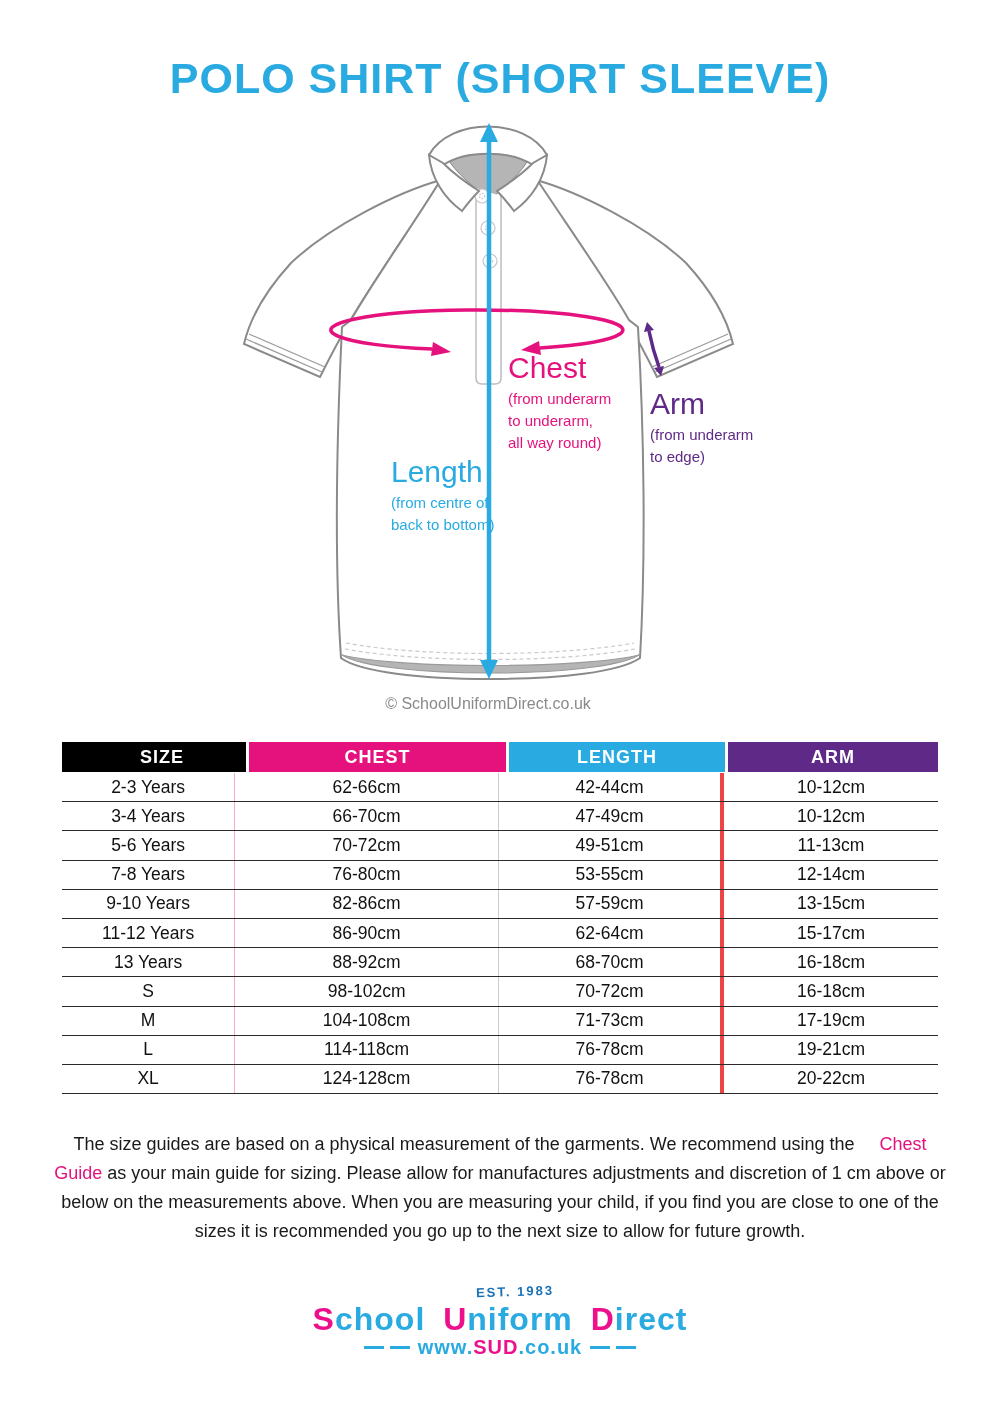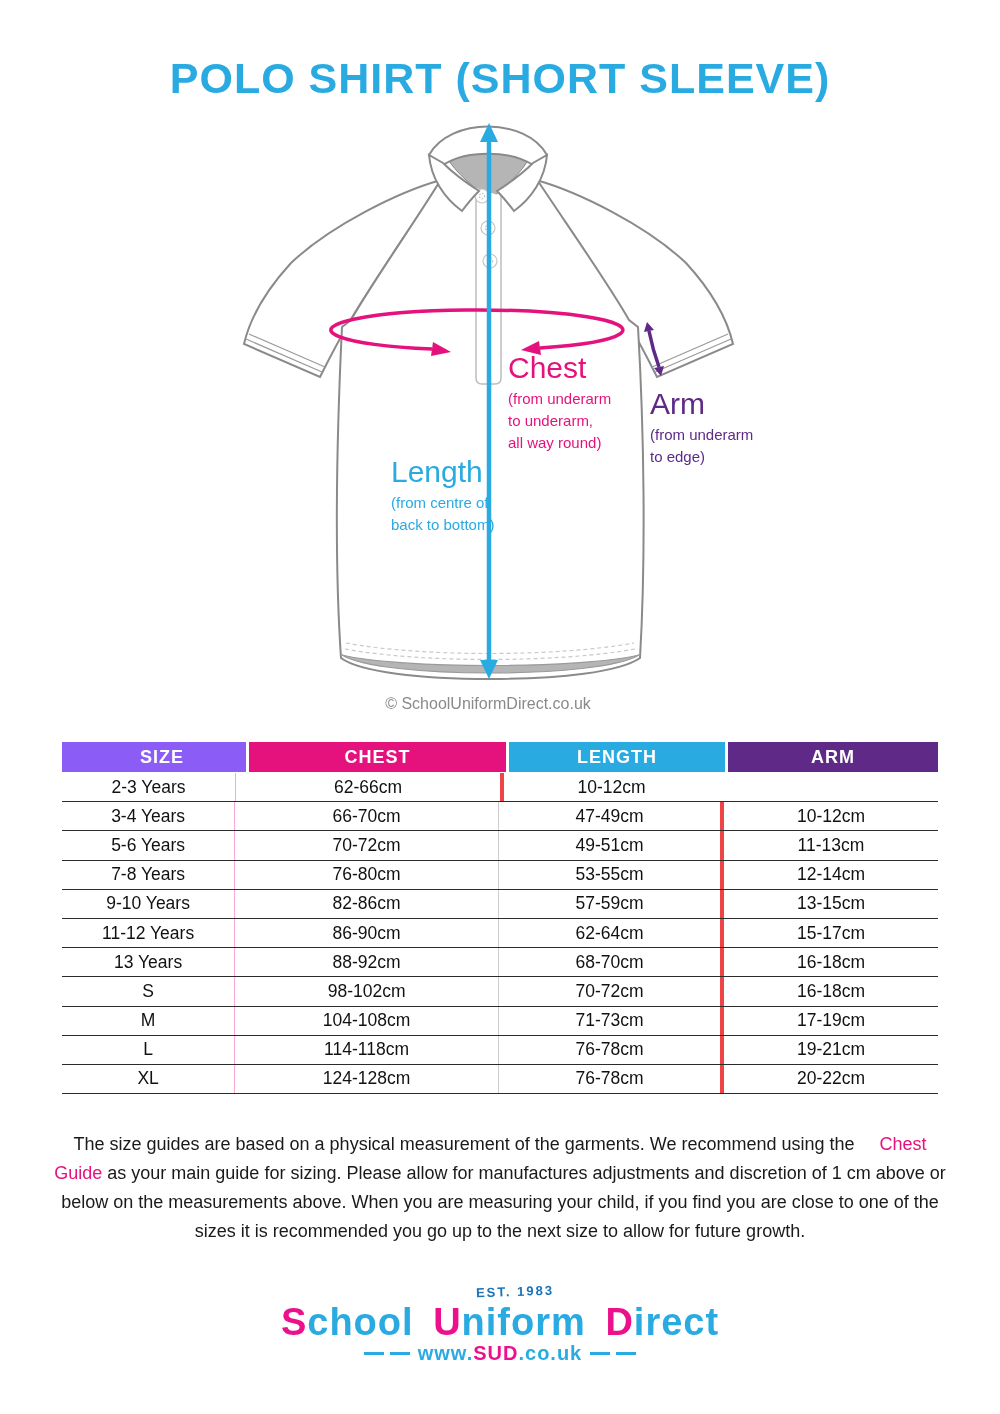--- a/index.html
+++ b/index.html
@@ -18,42 +18,42 @@
   .lbl-arm{left:650px;top:388px;color:#5f2a87;}
   .lbl-length{left:391px;top:456px;color:#29abe2;}
 
   .copyright{position:absolute;top:695px;left:0;width:976px;text-align:center;
              font-size:16px;color:#8a8a8a;}
 
   .size-table{position:absolute;left:62px;top:742px;width:876px;}
   .thead{display:flex;gap:3px;height:30px;}
   .hcell{display:flex;align-items:center;justify-content:center;color:#fff;
          font-size:18px;font-weight:bold;letter-spacing:1px;}
-  .hc0{width:171px;background:#8b5cf6;padding-left:16px;}
+  .hc0{width:171px;background:#000000;padding-left:16px;}
   .hc1{width:262px;background:#e5127d;}
   .hc2{width:220px;background:#29abe2;}
   .hc3{width:214px;background:#5f2a87;}
   .tbody{margin-top:1px;}
   .trow{display:flex;height:28.2px;border-bottom:1.6px solid #2b2b2b;}
   .tcell{display:flex;align-items:center;justify-content:center;
          font-size:17.5px;color:#111;}
   .col0{width:173px;}
   .col1{width:264px;border-left:1px solid #f9a8d4;}
   .col2{width:222px;border-left:1px solid #cccccc;}
   .col3{width:215px;border-left:4px solid #ef4444;}
 
   .note{position:absolute;top:1130px;left:47px;width:906px;text-align:center;
         font-size:18px;line-height:29px;color:#1a1a1a;}
   .note .hl{color:#e5127d;margin-left:20px;}
 
   .logo{position:absolute;top:1284px;left:0;width:100%;display:flex;
         flex-direction:column;align-items:center;}
   .logo-est{font-size:13px;font-weight:bold;letter-spacing:2px;color:#1a73b8;
             transform:rotate(-2deg);margin-left:30px;}
-  .logo-name{font-size:38px;font-weight:bold;letter-spacing:1px;word-spacing:8px;
+  .logo-name{font-size:32px;font-weight:bold;letter-spacing:1px;word-spacing:8px;
              color:#29abe2;margin-top:2px;white-space:nowrap;}
   .logo-name .cap{color:#ec108c;}
   .logo-url{display:flex;align-items:center;margin-top:-2px;}
   .logo-url .txt{font-size:20px;font-weight:bold;letter-spacing:1px;color:#29abe2;}
   .logo-url .sud{color:#ec108c;}
   .dash{width:20px;height:2.5px;background:#29abe2;}
   .dash + .dash{margin-left:6px;}
   .dash-group{display:flex;margin:0 8px;}
 </style>
 </head>
@@ -149,20 +149,21 @@
     <div class="thead">
       <div class="hcell hc0">SIZE</div>
       <div class="hcell hc1">CHEST</div>
       <div class="hcell hc2">LENGTH</div>
       <div class="hcell hc3">ARM</div>
     </div>
     <div class="tbody">
         <div class="trow">
           <div class="tcell col0">2-3 Years</div>
           <div class="tcell col1">62-66cm</div>
+          <div class="tcell col2">42-44cm</div>
           <div class="tcell col3">10-12cm</div>
         </div>
         <div class="trow">
           <div class="tcell col0">3-4 Years</div>
           <div class="tcell col1">66-70cm</div>
           <div class="tcell col2">47-49cm</div>
           <div class="tcell col3">10-12cm</div>
         </div>
         <div class="trow">
           <div class="tcell col0">5-6 Years</div>

